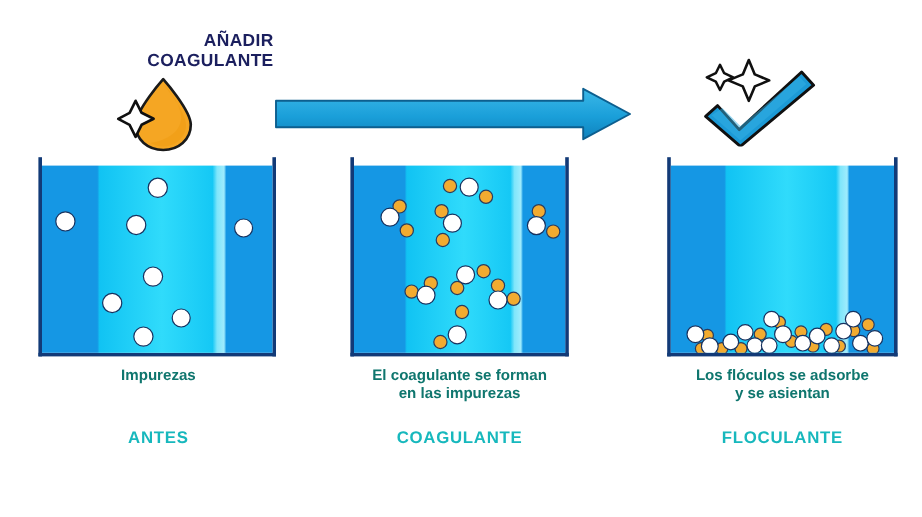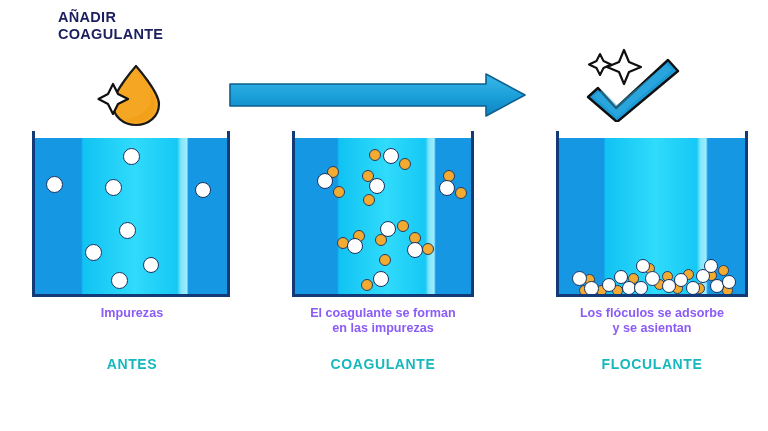--- a/index.html
+++ b/index.html
@@ -13,23 +13,23 @@
     position: relative;
     overflow: hidden;
     font-family: "Liberation Sans", sans-serif;
     background: #ffffff;
   }
 
   
   #add-coagulant-block {
     position: absolute;
     left: 58px;
-    top: 9px;
+    top: 26px;
     width: 170px;
-    text-align: left;
+    text-align: right;
   }
   #add-coagulant-title {
     font-size: 14.5px;
     font-weight: 700;
     line-height: 1.18;
     letter-spacing: 0.3px;
     color: #1b1f5e;
     white-space: pre-line;
   }
   #droplet-icon-wrap {
@@ -108,21 +108,21 @@
     border: 1.4px solid #2a3c5e;
   }
 
   
   .caption {
     position: absolute;
     text-align: center;
     font-size: 12.6px;
     font-weight: 700;
     line-height: 1.22;
-    color: #8b5cf6;
+    color: #0f766e;
     white-space: pre-line;
   }
   #caption-before      { left: 22px;  top: 306px; width: 220px; }
   #caption-coagulant   { left: 272px; width: 222px; top: 306px; }
   #caption-flocculant  { left: 536px; width: 232px; top: 306px; }
 
   .phase {
     position: absolute;
     text-align: center;
     font-size: 14px;

